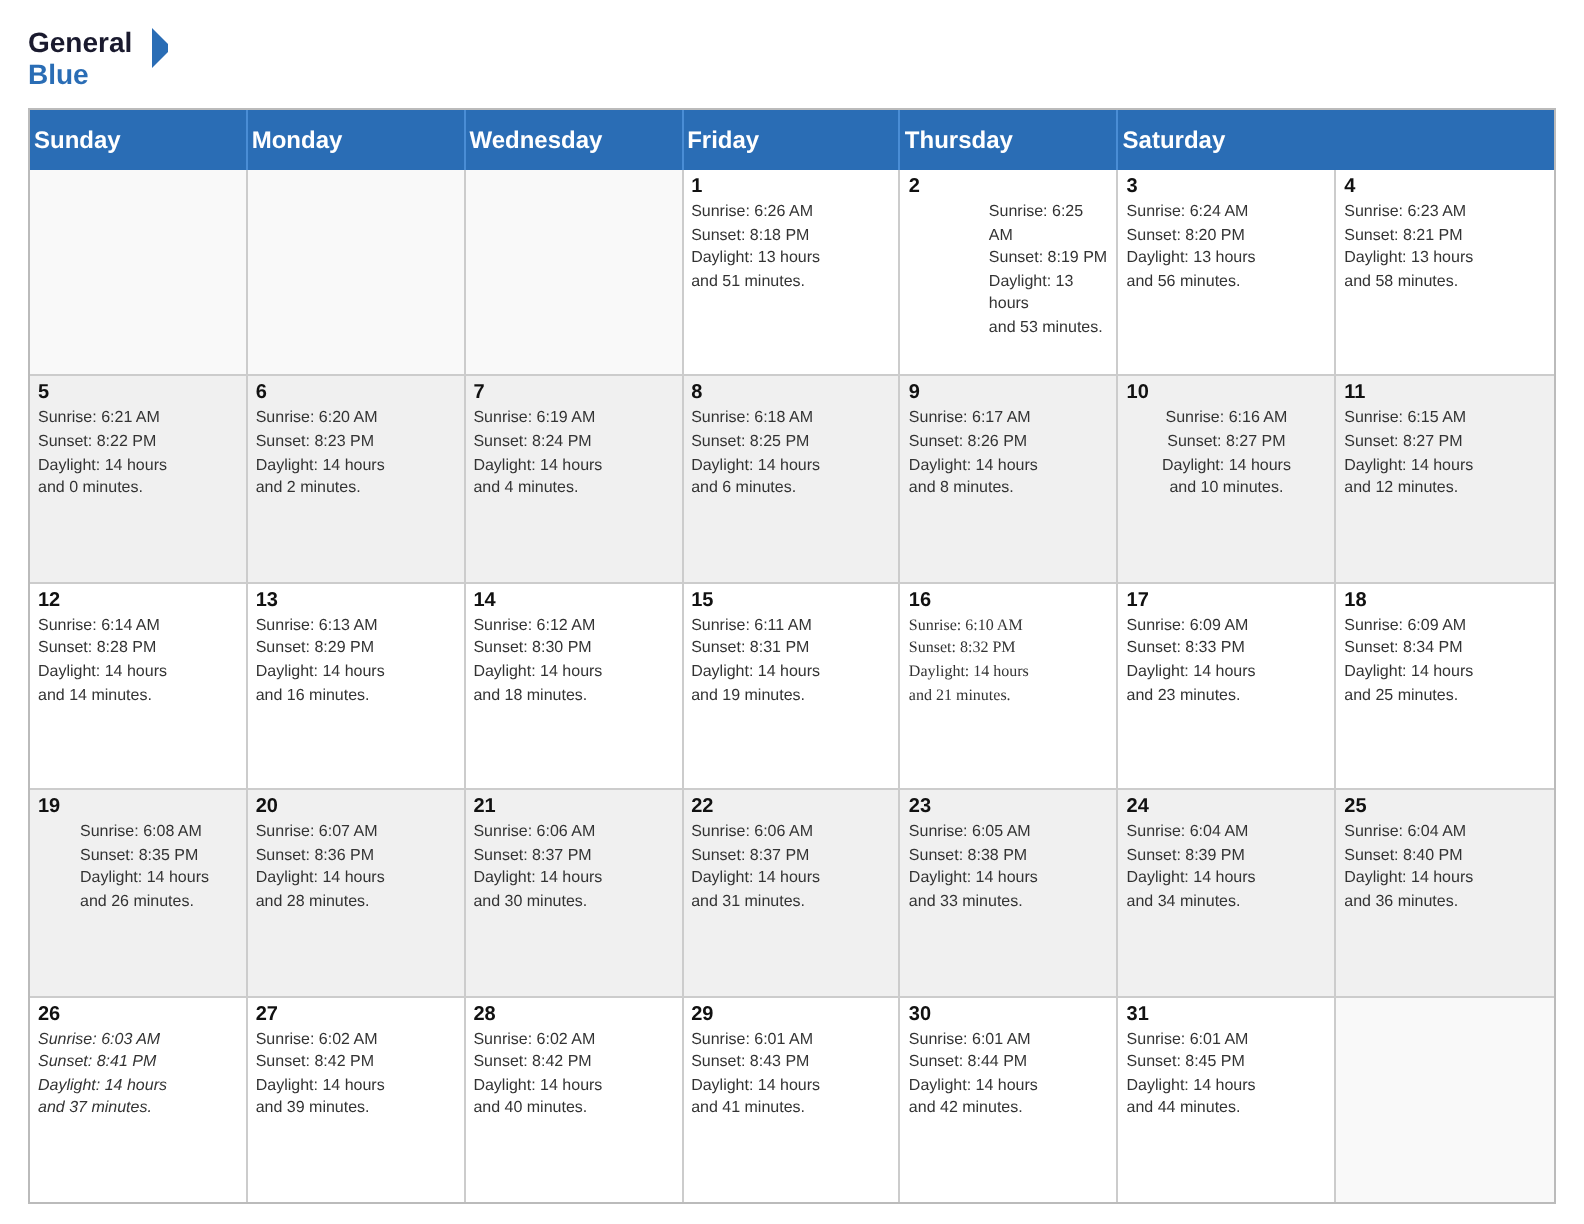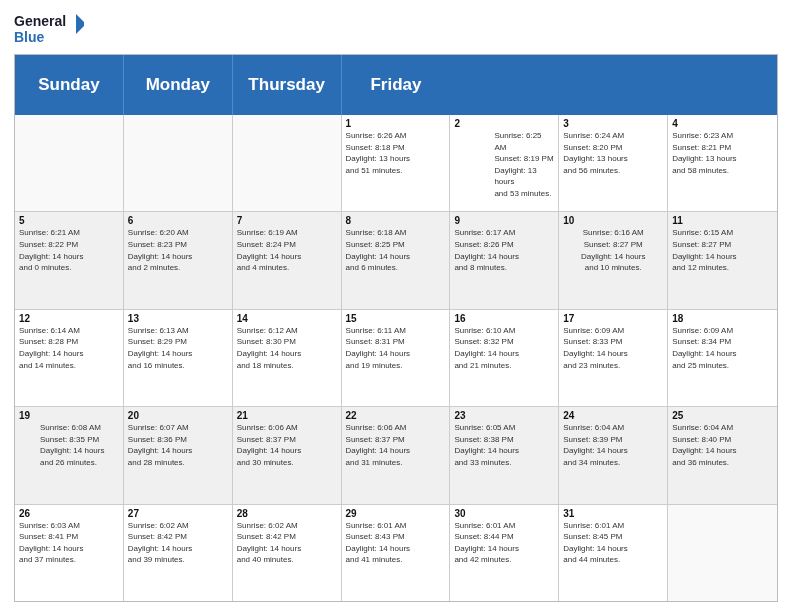--- a/index.html
+++ b/index.html
@@ -40,24 +40,24 @@
       font-size: 14px;
       color: #444;
     }
     .cal-header-row {
       display: grid;
       grid-template-columns: repeat(7, 1fr);
       background: #2a6db5;
     }
     .cal-header-cell {
       color: #fff;
-      font-size: 17px;
+      font-size: 12px;
       font-weight: bold;
-      text-align: center;
-      padding: 20px 2px;
+      text-align: left;
+      padding: 8px 2px;
       border-right: 1px solid #4a8dd5;
     }
     .cal-header-cell:last-child { border-right: none; }
     .cal-body {
       flex: 1;
       display: flex;
       flex-direction: column;
     }
     .cal-row {
       display: grid;
@@ -112,22 +112,24 @@
     <div class="title-block">
       <div class="main-title"></div>
       <div class="subtitle"></div>
     </div>
   </div>
 
   <div class="outer-border">
     <div class="cal-header-row">
     <div class="cal-header-cell">Sunday</div>
         <div class="cal-header-cell">Monday</div>
+        <div class="cal-header-cell">Wednesday</div>
+        <div class="cal-header-cell">Friday</div>
         <div class="cal-header-cell">Thursday</div>
-        <div class="cal-header-cell">Friday</div>
+        <div class="cal-header-cell">Saturday</div>
       </div>
     <div class="cal-body">
     <div class="cal-row">
           <div class="cal-cell empty"></div>
           <div class="cal-cell empty"></div>
           <div class="cal-cell empty"></div>
           <div class="cal-cell">
             <span class="day-num">1</span>
             <div class="cal-cell-text" style="white-space: pre-line;">Sunrise: 6:26 AM
 Sunset: 8:18 PM
@@ -231,21 +233,21 @@
           </div>
           <div class="cal-cell">
             <span class="day-num">15</span>
             <div class="cal-cell-text" style="white-space: pre-line;">Sunrise: 6:11 AM
 Sunset: 8:31 PM
 Daylight: 14 hours
 and 19 minutes.</div>
           </div>
           <div class="cal-cell">
             <span class="day-num">16</span>
-            <div class="cal-cell-text" style="white-space: pre-line;">Sunrise: 6:10 AM
+            <div class="cal-cell-text" style="white-space: pre-line; font-family: Liberation Serif, serif;">Sunrise: 6:10 AM
 Sunset: 8:32 PM
 Daylight: 14 hours
 and 21 minutes.</div>
           </div>
           <div class="cal-cell">
             <span class="day-num">17</span>
             <div class="cal-cell-text" style="white-space: pre-line;">Sunrise: 6:09 AM
 Sunset: 8:33 PM
 Daylight: 14 hours
 and 23 minutes.</div>
@@ -305,21 +307,21 @@
             <span class="day-num">25</span>
             <div class="cal-cell-text" style="white-space: pre-line;">Sunrise: 6:04 AM
 Sunset: 8:40 PM
 Daylight: 14 hours
 and 36 minutes.</div>
           </div>
         </div>
         <div class="cal-row">
           <div class="cal-cell">
             <span class="day-num">26</span>
-            <div class="cal-cell-text" style="white-space: pre-line;">Sunrise: 6:03 AM
+            <div class="cal-cell-text" style="white-space: pre-line; font-style: italic;">Sunrise: 6:03 AM
 Sunset: 8:41 PM
 Daylight: 14 hours
 and 37 minutes.</div>
           </div>
           <div class="cal-cell">
             <span class="day-num">27</span>
             <div class="cal-cell-text" style="white-space: pre-line;">Sunrise: 6:02 AM
 Sunset: 8:42 PM
 Daylight: 14 hours
 and 39 minutes.</div>

